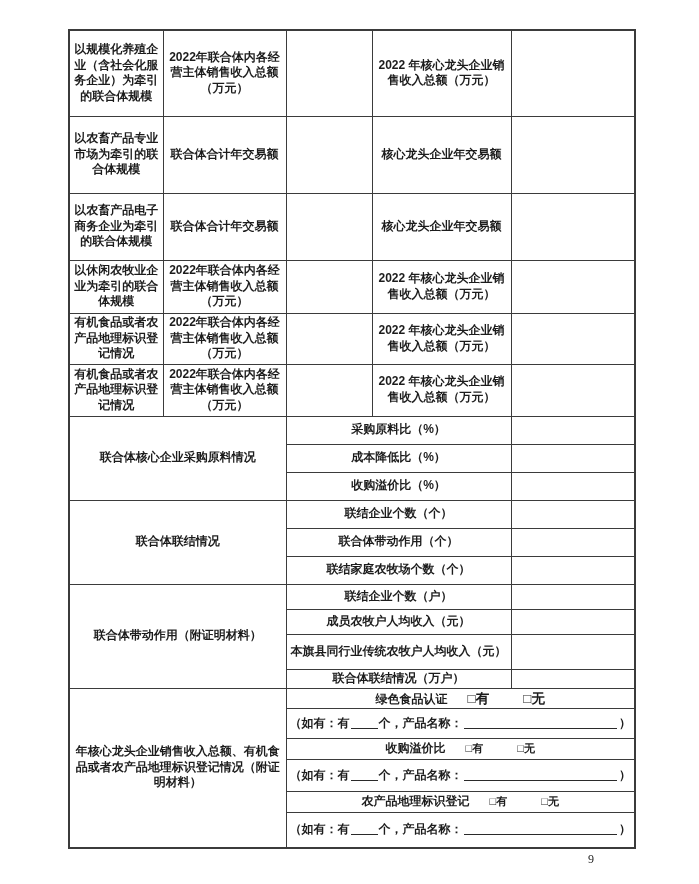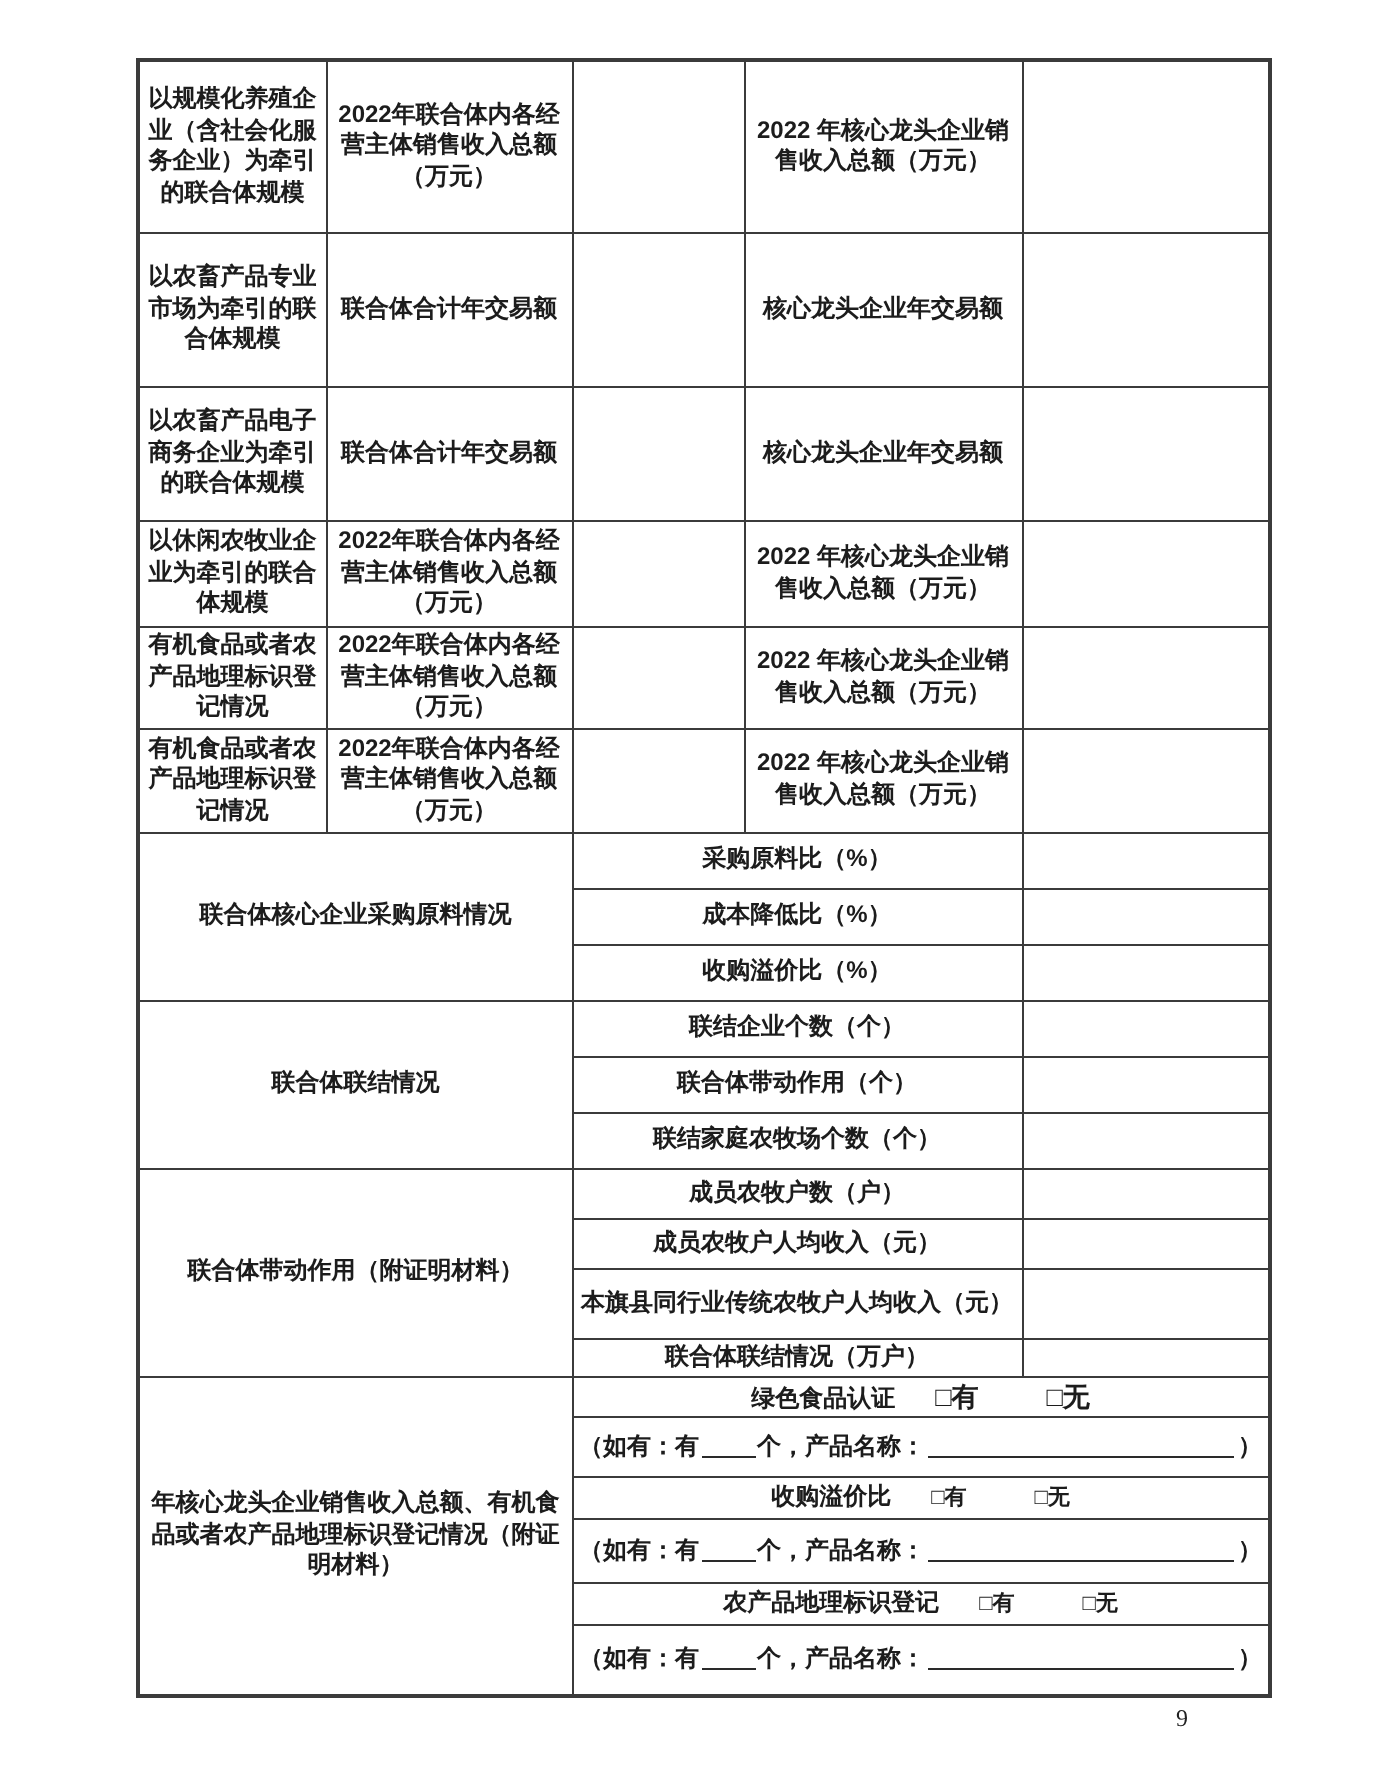--- a/index.html
+++ b/index.html
@@ -149,21 +149,21 @@
       <td colspan="2">联合体带动作用（个）</td>
       <td class="val"></td>
     </tr>
     <tr style="height:28px">
       <td colspan="2">联结家庭农牧场个数（个）</td>
       <td class="val"></td>
     </tr>
 
     <tr style="height:25px">
       <td colspan="2" rowspan="4">联合体带动作用（附证明材料）</td>
-      <td colspan="2">成员农牧户数（户）</td>
+      <td colspan="2">联结企业个数（户）</td>
       <td class="val"></td>
     </tr>
     <tr style="height:25px">
       <td colspan="2">成员农牧户人均收入（元）</td>
       <td class="val"></td>
     </tr>
     <tr style="height:35px">
       <td colspan="2">本旗县同行业传统农牧户人均收入（元）</td>
       <td class="val"></td>
     </tr>

